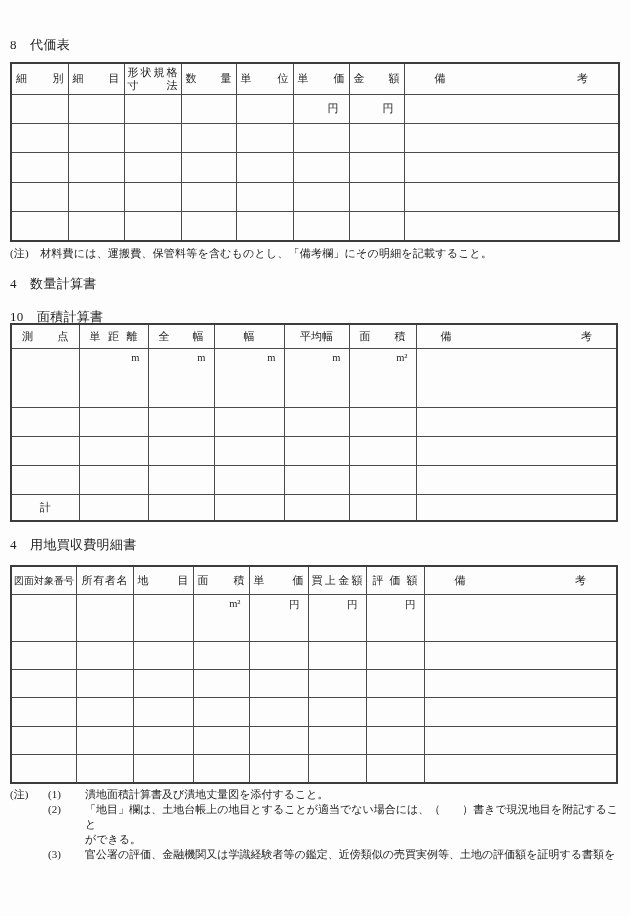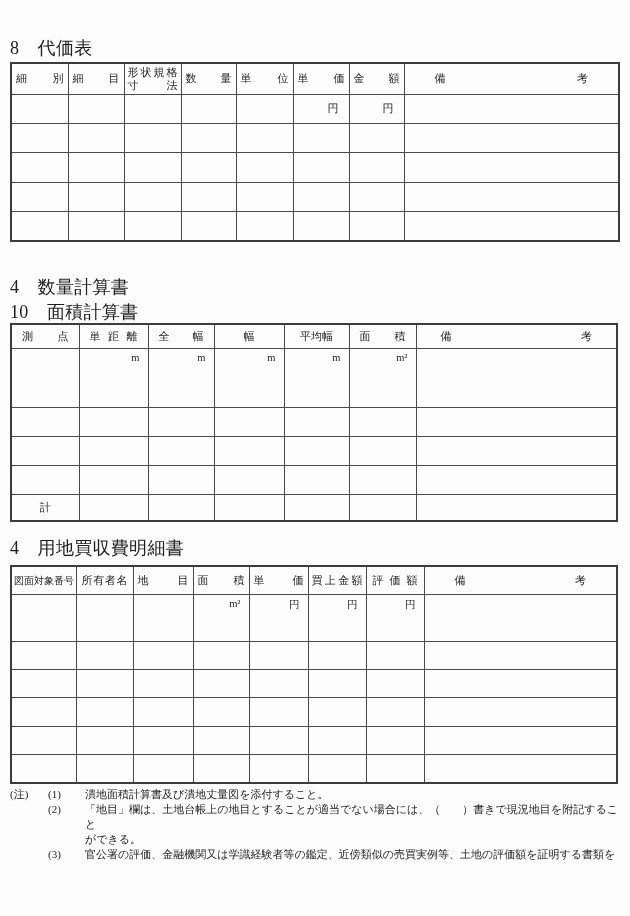--- a/index.html
+++ b/index.html
@@ -5,21 +5,21 @@
   * { margin:0; padding:0; box-sizing:border-box; }
   html,body { width:630px; height:916px; }
   body {
     background:#ffffff;
     font-family:"Liberation Serif","DejaVu Serif",serif;
     color:#1d1d1d;
     position:relative;
   }
   .page { position:absolute; left:0; top:0; width:630px; height:916px; background:#fdfdfd; overflow:hidden; }
   .abs { position:absolute; }
-  .title { font-size:18px; letter-spacing:0.3px; white-space:pre; }
+  .title { font-size:13px; letter-spacing:0.3px; white-space:pre; }
   .subnote { font-size:11px; letter-spacing:0.2px; white-space:pre; }
 
   table { border-collapse:collapse; table-layout:fixed; position:absolute; border:2px solid #3c3c3c; }
   td { border:1px solid #4a4a4a; font-size:11px; vertical-align:middle; overflow:hidden; padding:0; }
 
   
   .spread { display:flex; justify-content:space-between; align-items:center; line-height:13px; }
   .spread span:only-child { margin:0 auto; }
   .p2 { padding:0 2px; } .p3 { padding:0 3px; } .p4 { padding:0 4px; } .p5 { padding:0 5px; }
   .p6 { padding:0 6px; } .p10 { padding:0 10px; } .p24 { padding:0 24px; } .p30 { padding:0 30px; }
@@ -170,24 +170,25 @@
       <td></td>
           <td></td>
       <td></td>
           <td></td>
       <td></td>
           <td></td>
     </tr>
     </tbody>
   </table>
 
+  <div class="abs subnote" style="left:10px; top:246px;">(注)　材料費には、運搬費、保管料等を含むものとし、「備考欄」にその明細を記載すること。</div>
 
   <div class="abs title" style="left:10px; top:275px;">4　数量計算書</div>
 
-  <div class="abs title" style="left:10px; top:300px;">10　面積計算書</div>
+  <div class="abs title" style="left:10px; top:308px;">10　面積計算書</div>
 
   <table id="t10" class="abs" style="left:10px; top:323px; width:608px;">
     <colgroup>
       <col style="width:68px">
         <col style="width:69px">
         <col style="width:66px">
         <col style="width:70px">
       <col style="width:65px">
         <col style="width:67px">
         <col>

